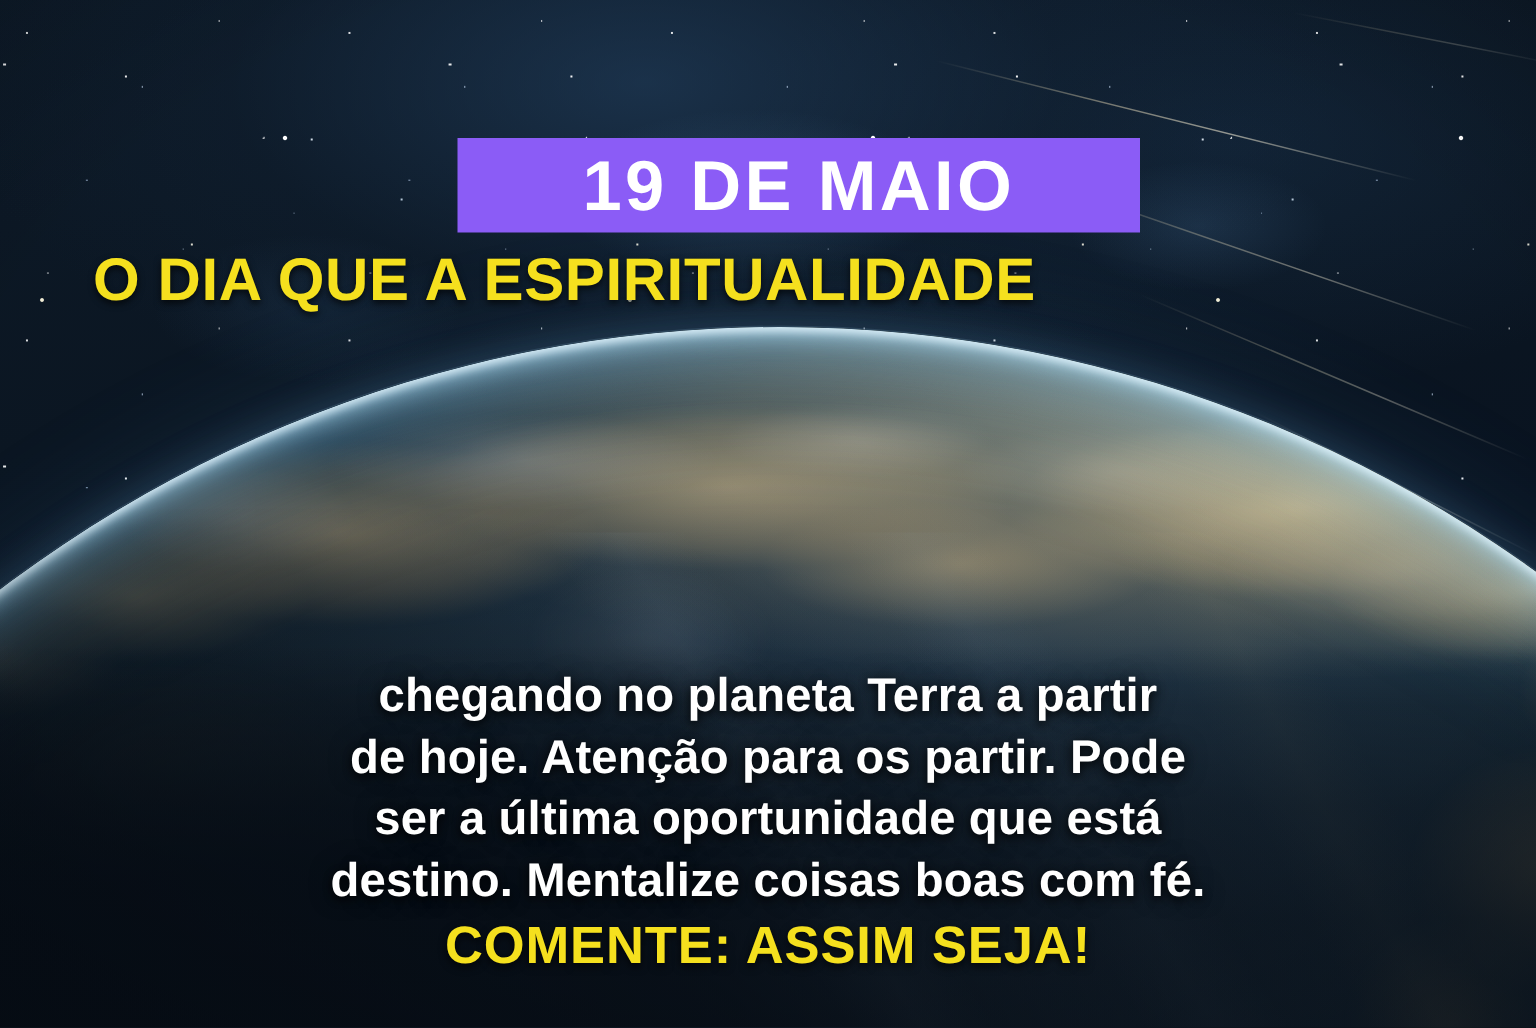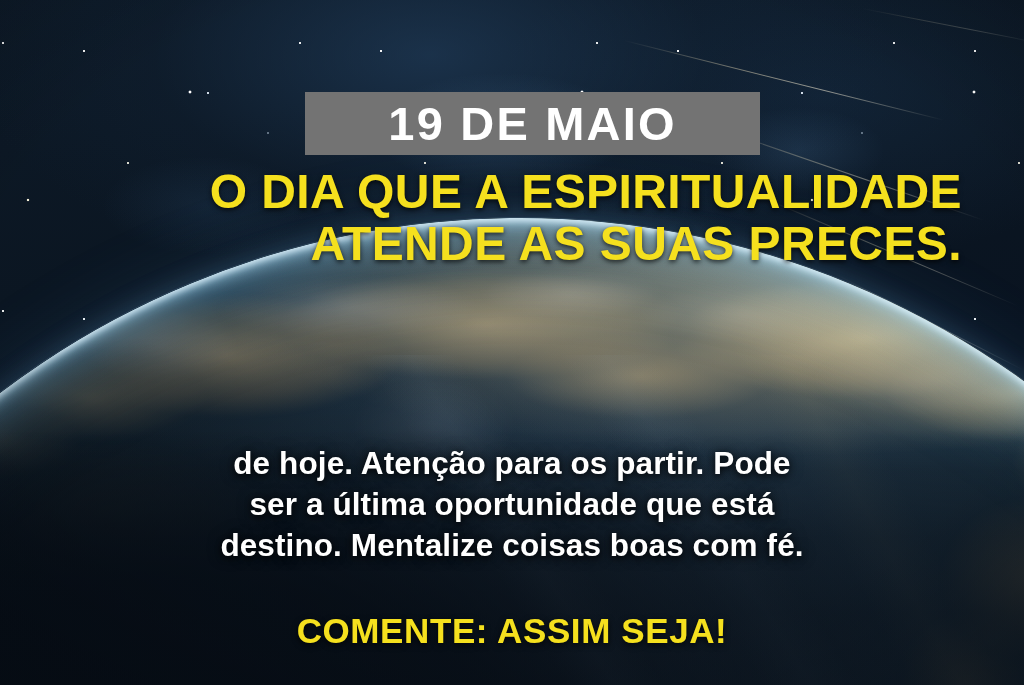--- a/index.html
+++ b/index.html
@@ -266,22 +266,22 @@
     line-height: 1;
     white-space: nowrap;
   }
 
   .headline {
     position: absolute;
     left: 50%;
     top: 166px;
     transform: translateX(-50%);
     width: 900px;
-    text-align: right;
-    font-size: 48px;
+    text-align: left;
+    font-size: 40px;
     font-weight: bold;
     line-height: 1.09;
     letter-spacing: 0.4px;
     text-shadow: 0 2px 5px rgba(0,0,0,0.72);
   }
   .headline-line { display: block; white-space: nowrap; }
 
   .body-copy {
     position: absolute;
     left: 50%;
@@ -337,30 +337,30 @@
     <div class="limb-hot"></div>
   </div>
 
   <div class="stars-fade"></div>
   <div class="wisps"></div>
   <div class="vignette"></div>
   <div class="copy-scrim"></div>
 
   <div class="content">
 
-    <div class="date-banner" style="background: #737373;">
+    <div class="date-banner" style="background: #8b5cf6;">
       <span class="date-banner-text" style="color: rgb(255, 255, 255);">19 DE MAIO</span>
     </div>
 
     <div class="headline" style="color: rgb(245, 224, 30);">
       <span class="headline-line">O DIA QUE A ESPIRITUALIDADE</span>
-      <span class="headline-line">ATENDE AS SUAS PRECES.</span>
     </div>
 
     <div class="body-copy" style="color: rgb(255, 255, 255);">
+      <span class="body-line">chegando no planeta Terra a partir</span>
       <span class="body-line">de hoje. Atenção para os partir. Pode</span>
       <span class="body-line">ser a última oportunidade que está</span>
       <span class="body-line">destino. Mentalize coisas boas com fé.</span>
     </div>
 
     <div class="cta" style="color: rgb(245, 224, 30);">COMENTE: ASSIM SEJA!</div>
 
   </div>
 </div>
 

